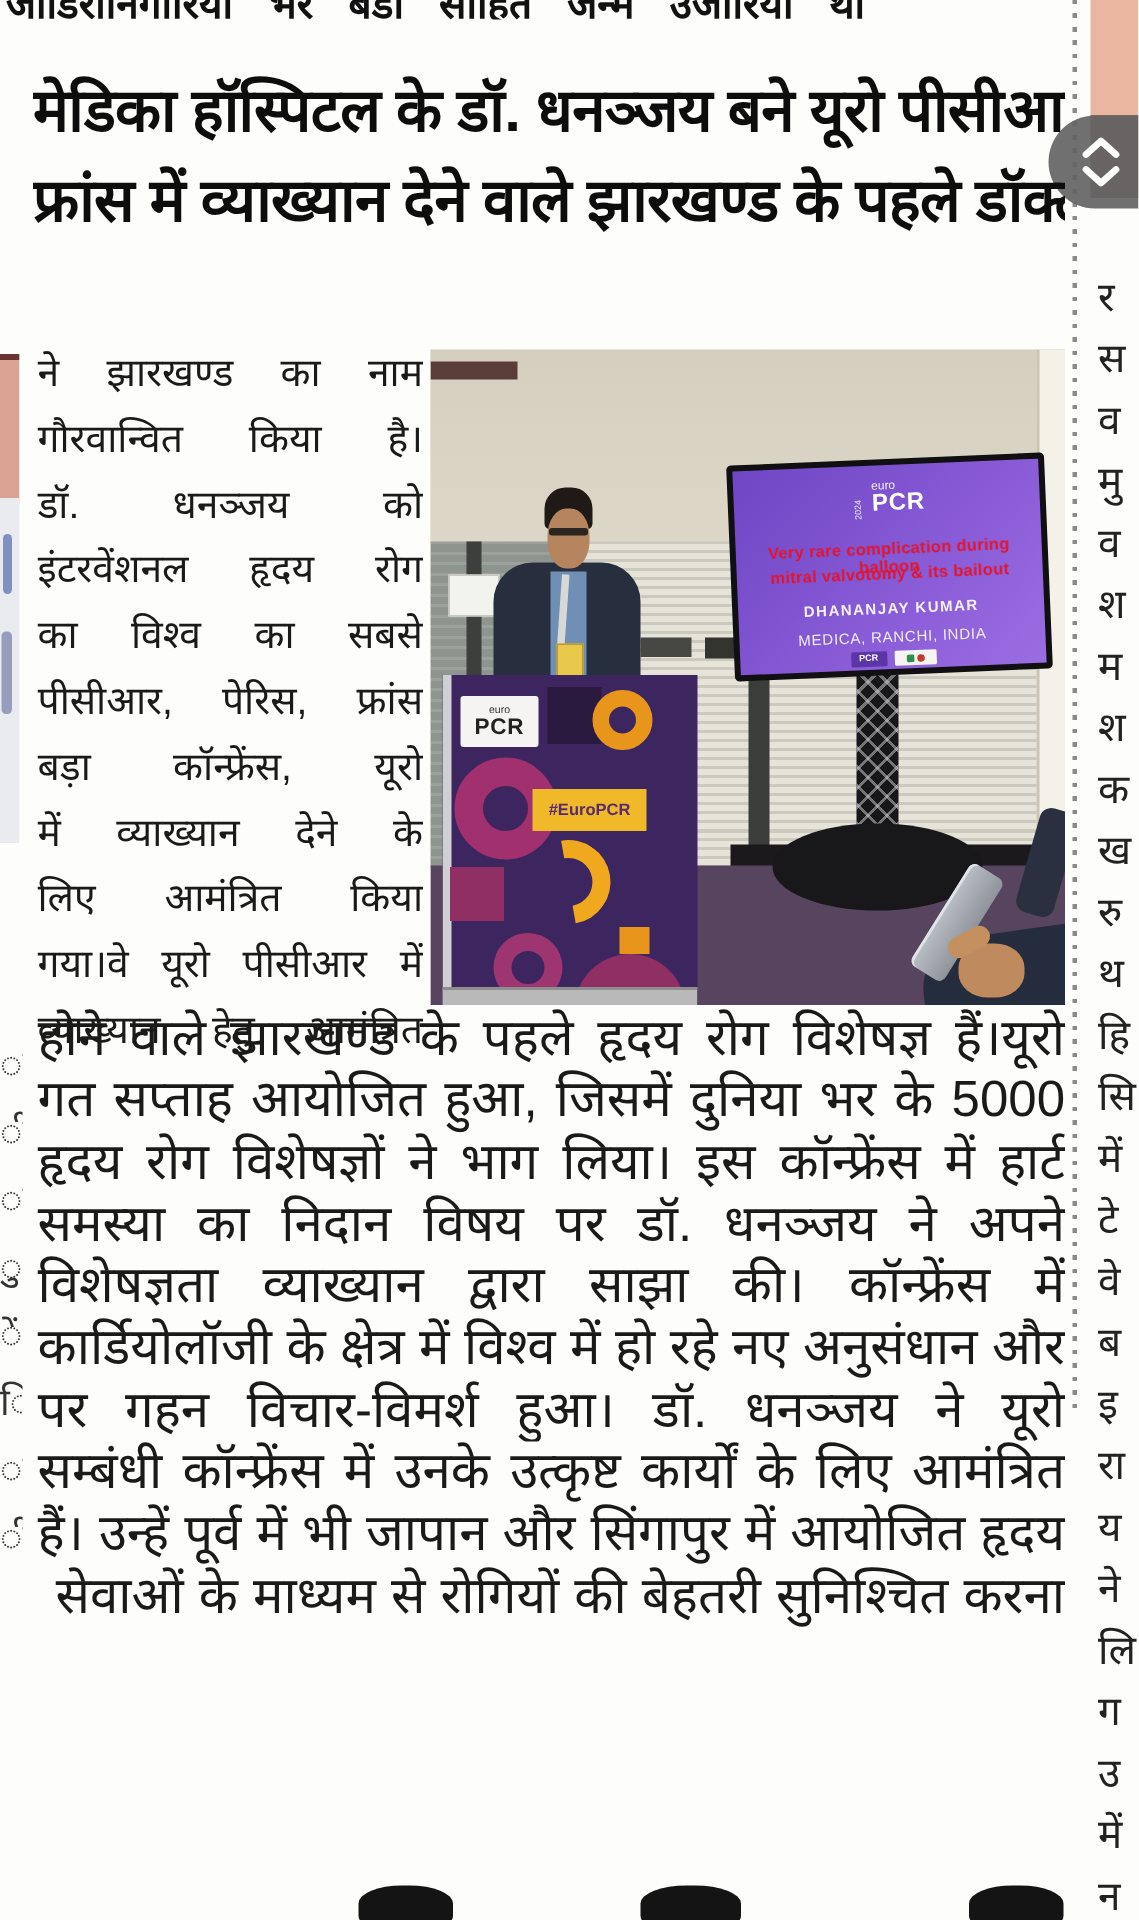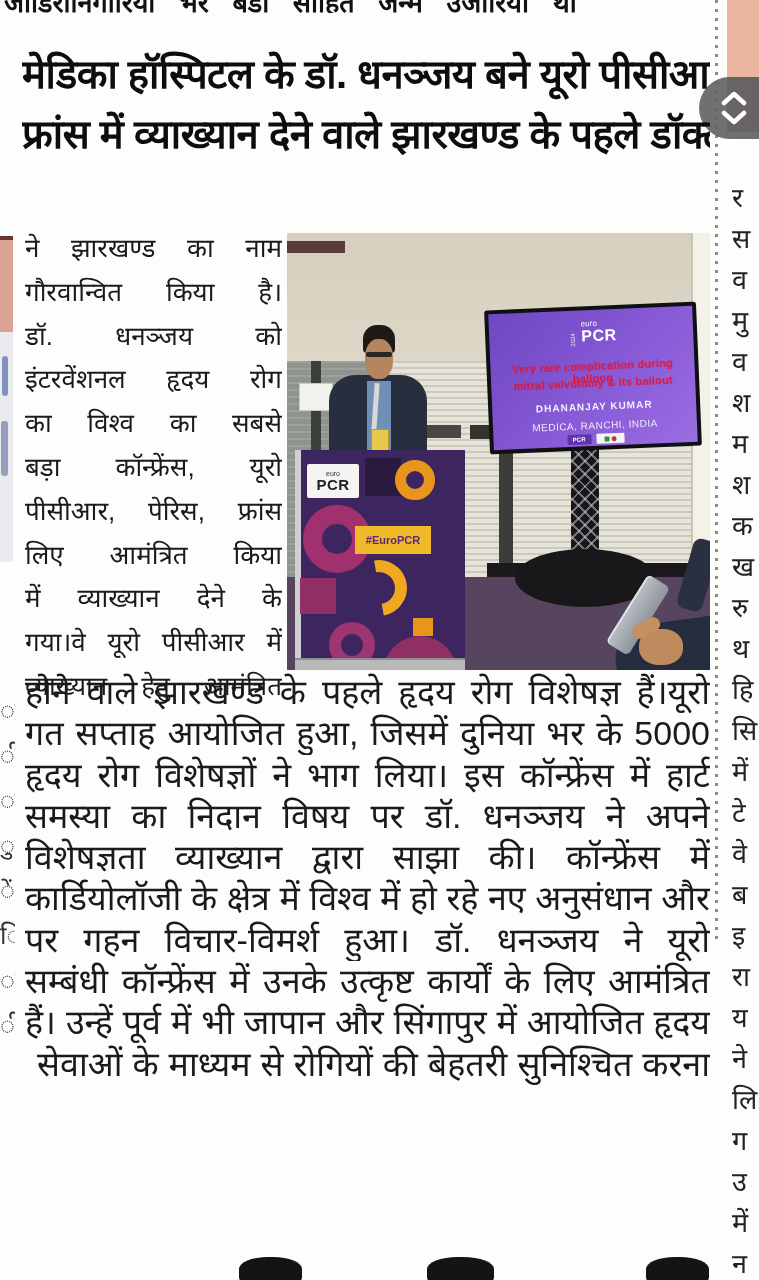--- a/index.html
+++ b/index.html
@@ -184,24 +184,24 @@
     <div>फ्रांस में व्याख्यान देने वाले झारखण्ड के पहले डॉक्टर</div>
   </div>
 
 
   <div class="lcol">
       <div class="lcol-line">ने झारखण्ड का नाम</div>
       <div class="lcol-line">गौरवान्वित किया है।</div>
       <div class="lcol-line">डॉ. धनञ्जय को</div>
       <div class="lcol-line">इंटरवेंशनल हृदय रोग</div>
       <div class="lcol-line">का विश्व का सबसे</div>
+      <div class="lcol-line">पीसीआर, पेरिस, फ्रांस</div>
       <div class="lcol-line">बड़ा कॉन्फ्रेंस, यूरो</div>
-      <div class="lcol-line">पीसीआर, पेरिस, फ्रांस</div>
+      <div class="lcol-line">में व्याख्यान देने के</div>
       <div class="lcol-line">लिए आमंत्रित किया</div>
-      <div class="lcol-line">में व्याख्यान देने के</div>
       <div class="lcol-line">गया।वे यूरो पीसीआर में</div>
       <div class="lcol-line">व्याख्यान हेतु आमंत्रित</div>
     </div>
 
   <div class="photo">
     <div class="ph-wall"></div>
     <div class="ph-wall-bar"></div>
     <div class="ph-window">
       <div class="ph-blinds"></div>
     </div>

